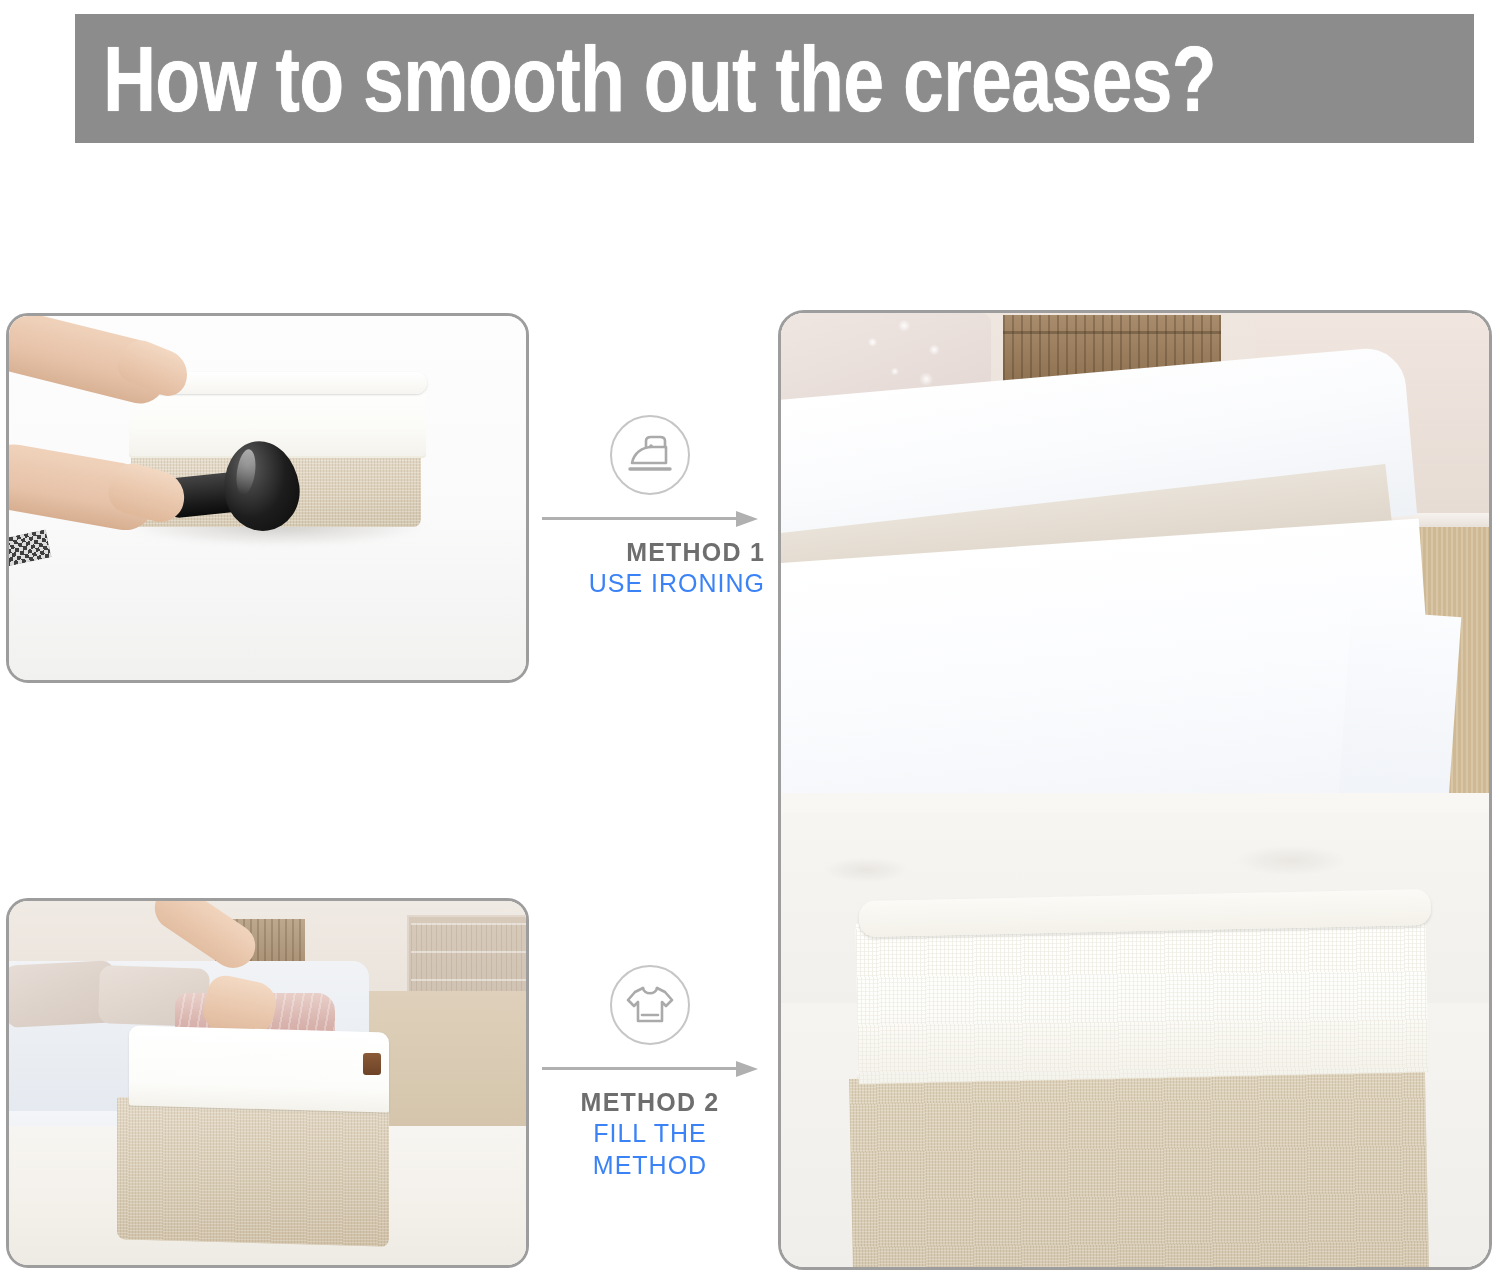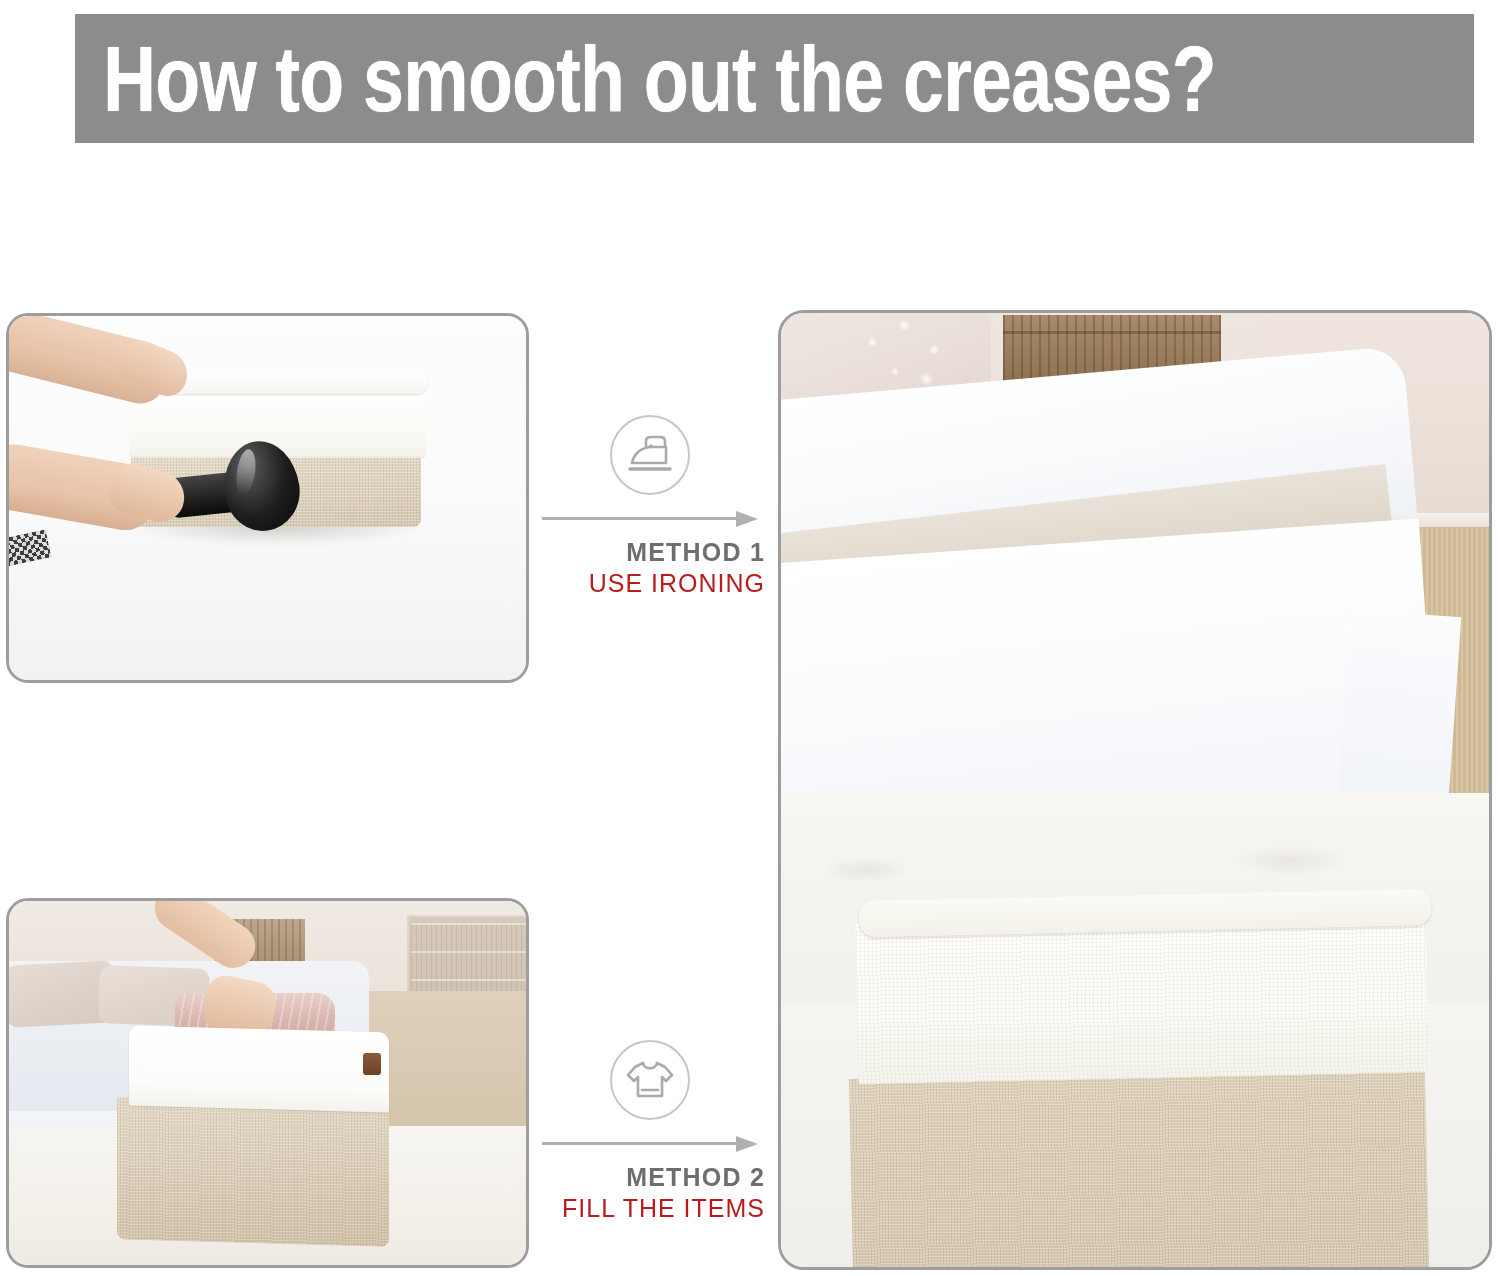--- a/index.html
+++ b/index.html
@@ -354,21 +354,21 @@
     content:""; position:absolute; inset:0;
     background:
       repeating-linear-gradient(0deg,rgba(255,255,255,.22) 0 1px,rgba(0,0,0,0) 1px 3px),
       repeating-linear-gradient(90deg,rgba(152,138,113,.22) 0 1px,rgba(0,0,0,0) 1px 3px);
     border-radius:inherit;
   }
 
   
   .method-block{ position:absolute; width:230px; text-align:center; }
   #method-1{ left:535px; top:415px;text-align:right; }
-  #method-2{ left:535px; top:1040px;text-align:right; }
+  #method-2{ left:535px; top:965px; }
 
   .method-icon{
     width:80px; height:80px; margin:0 auto;
     border:2px solid #c6c6c6; border-radius:50%;
     display:flex; align-items:center; justify-content:center;
   }
   .method-arrow{
     position:relative; width:216px; height:14px; margin:16px auto 12px auto;
   }
   .method-arrow .shaft{
@@ -377,21 +377,21 @@
   .method-arrow .head{
     position:absolute; right:0; top:0; width:0; height:0;
     border-top:8px solid transparent; border-bottom:8px solid transparent;
     border-left:22px solid #b0b0b0;
   }
   .method-title{
     font-size:25px; font-weight:bold; color:#6e6e6e;
     letter-spacing:1.2px; line-height:1.25;
   }
   .method-sub{
-    font-size:25px; color:#b91c1c; letter-spacing:1px; line-height:1.25;
+    font-size:25px; color:#3b82f6; letter-spacing:1px; line-height:1.25;
   }
 </style>
 </head>
 <body>
 
 <div id="title-banner">
   <div id="title-text">How to smooth out the creases?</div>
 </div>
 
 <div class="photo-panel" id="panel-ironing">
@@ -455,21 +455,21 @@
       <path d="M18 5 L10 9 L3 17 L9 23 L13 19 L13 38 L37 38 L37 19 L41 23 L47 17 L40 9 L32 5" fill="none" stroke="#aaaaaa" stroke-width="2.6" stroke-linejoin="round" stroke-linecap="round"></path>
       <path d="M18 5 C19 12 31 12 32 5" fill="none" stroke="#aaaaaa" stroke-width="2.6" stroke-linecap="round"></path>
       <line x1="17" y1="32" x2="33" y2="32" stroke="#aaaaaa" stroke-width="2.6" stroke-linecap="round"></line>
     </svg>
   </div>
   <div class="method-arrow">
     <span class="shaft"></span>
     <span class="head"></span>
   </div>
   <div class="method-title">METHOD 2</div>
-  <div class="method-sub">FILL THE ITEMS</div>
+  <div class="method-sub">FILL THE METHOD</div>
 </div>
 
 <div class="photo-panel" id="panel-result">
   <div class="scene">
     <div class="p3-wall"></div>
     <div class="p3-nightstand"></div>
     <div class="p3-drawer-split"></div>
     <div class="p3-handle"></div>
     <div class="p3-wall-right"></div>
     <div class="p3-baseboard"></div>

